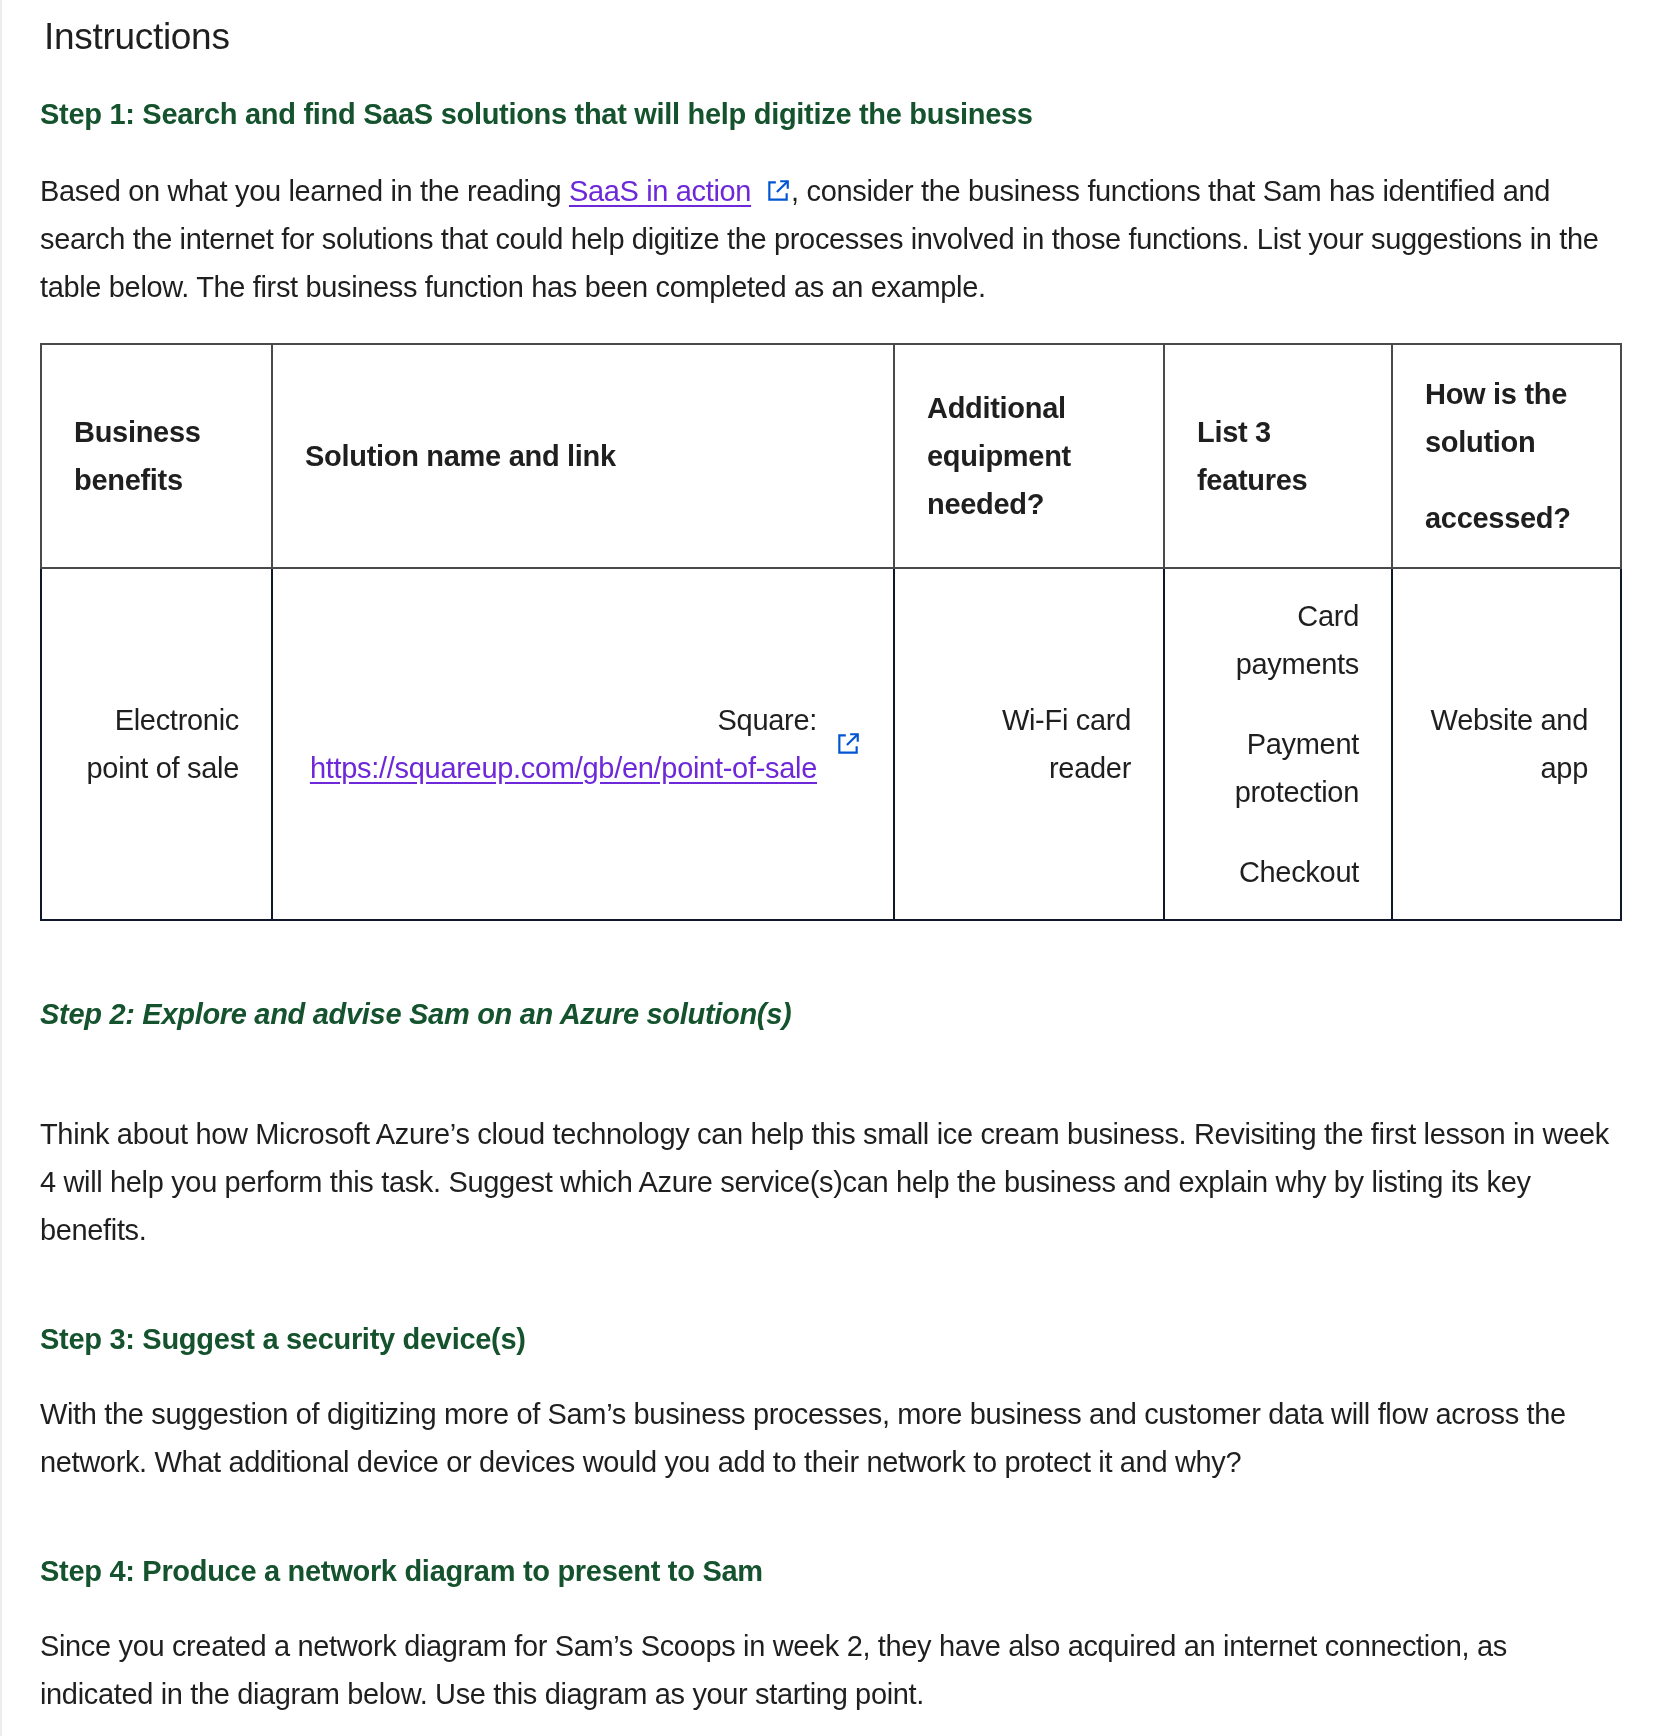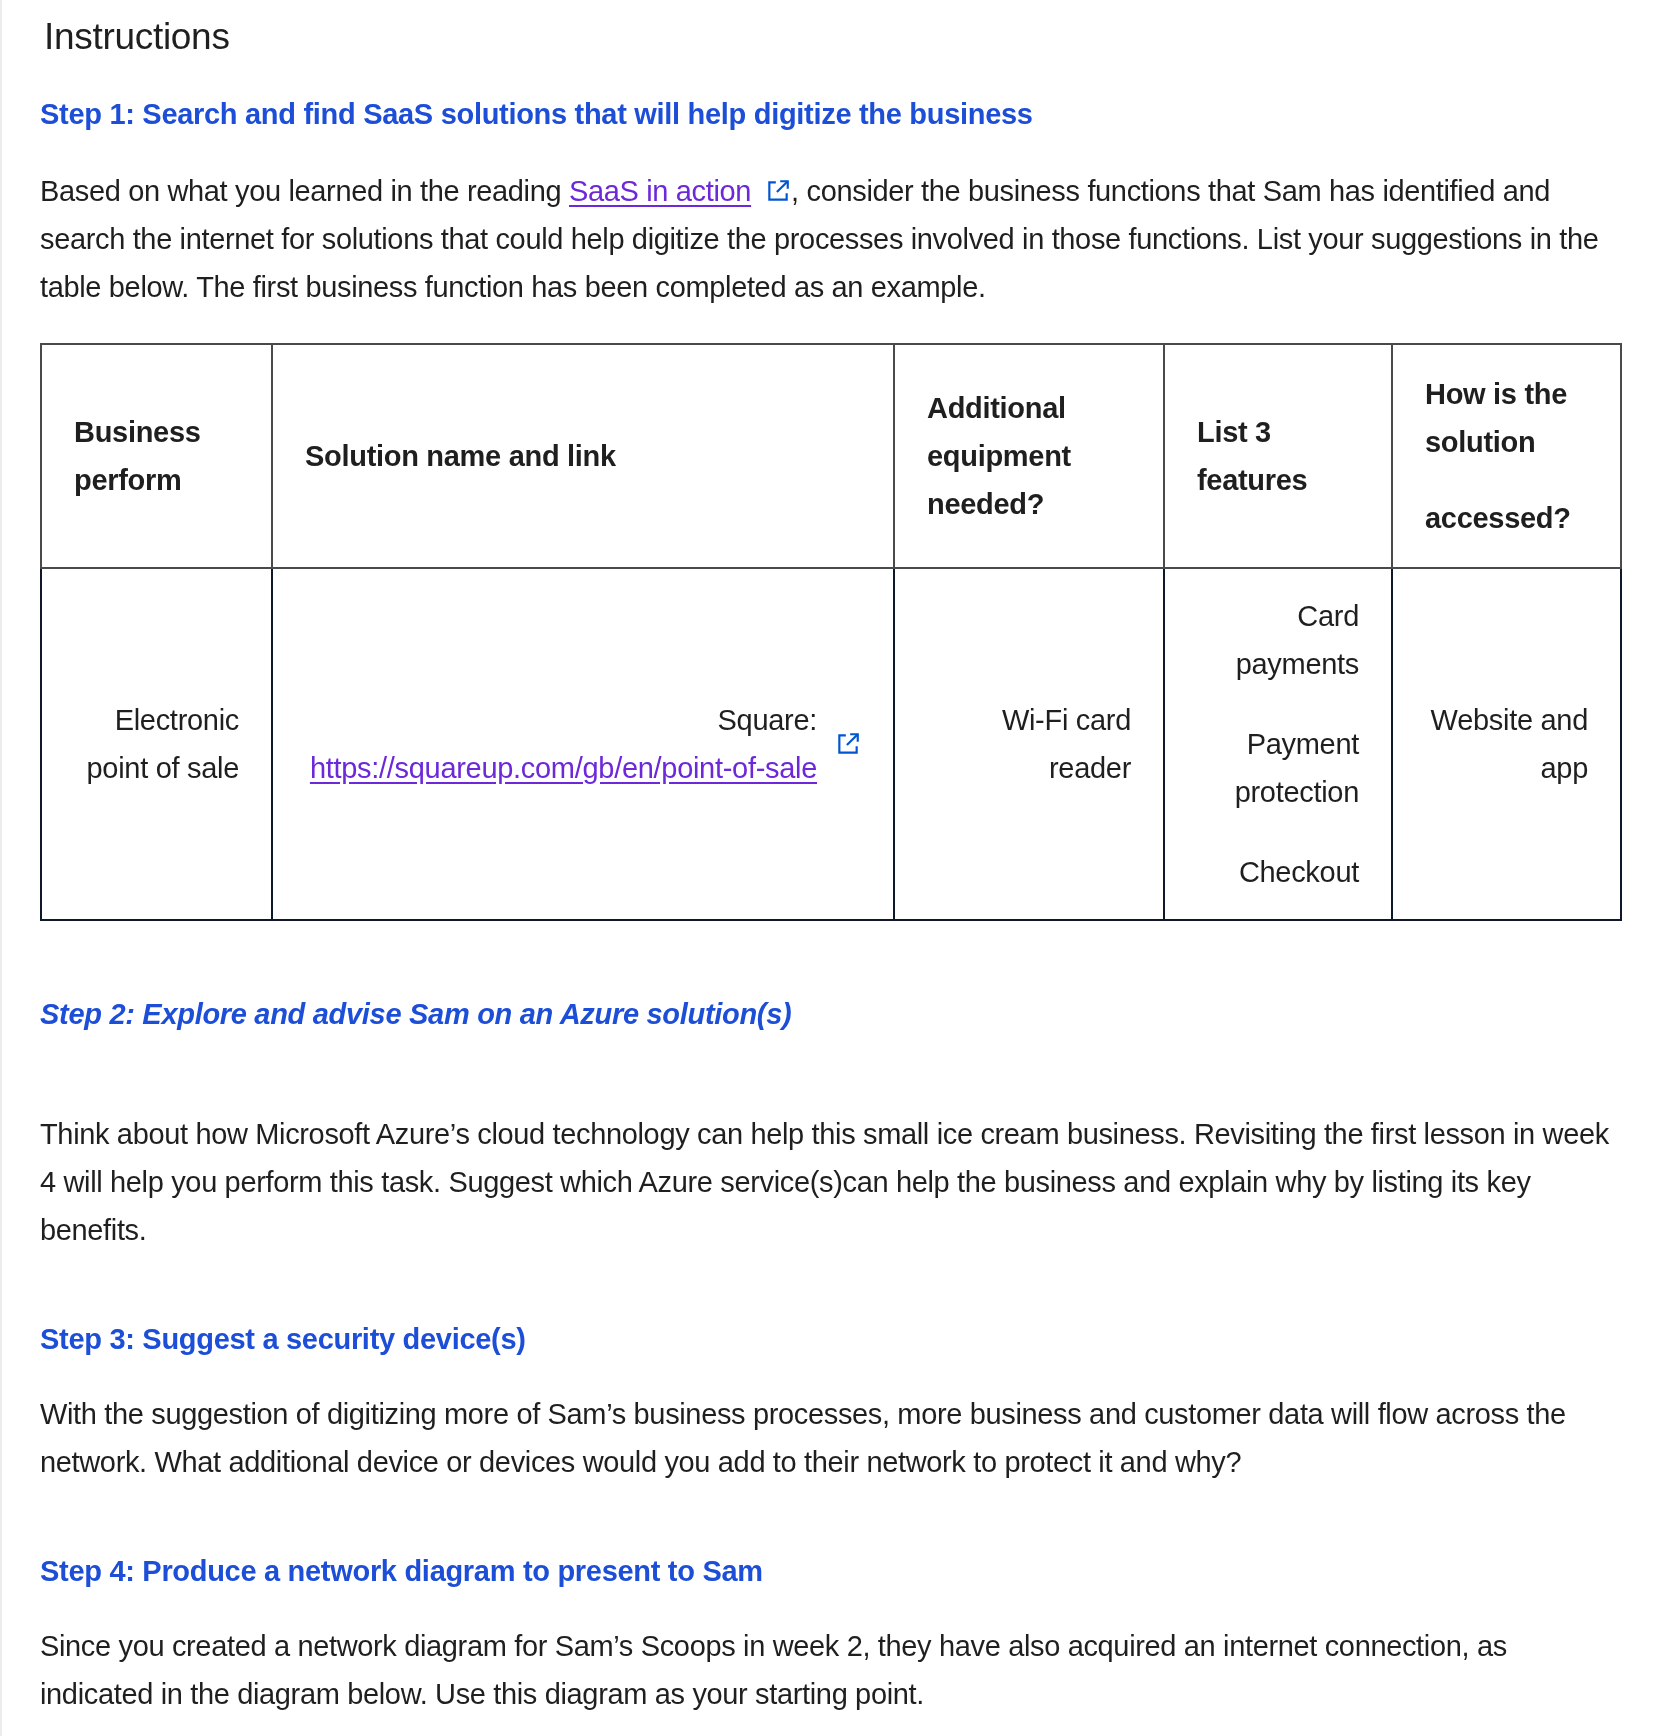--- a/index.html
+++ b/index.html
@@ -11,21 +11,21 @@
   }
   .left-rule { position: absolute; left: 0; top: 0; width: 2px; height: 1736px; background: #ececec; }
   .page { position: absolute; left: 40px; top: 0; width: 1590px; }
   .h-title {
     position: absolute; left: 0; top: 12px;
     font-size: 37px; font-weight: 400; color: #1f1f1f; letter-spacing: -0.3px;
     margin: 4px;
   }
   .h-step {
     position: absolute; left: 0;
-    font-size: 29px; font-weight: 700; color: #1d4ed8; letter-spacing: -0.3px;
+    font-size: 29px; font-weight: 700; color: #14532d; letter-spacing: -0.3px;
     margin: 0; white-space: nowrap; text-align: right;
   }
   .para {
     position: absolute; left: 0; width: 1575px;
     font-size: 29px; line-height: 48px; color: #1f1f1f; letter-spacing: -0.35px;
     margin: 0;
   }
   a.link { color: #6d28d9; text-decoration: underline; text-underline-offset: 4px; }
   .ext-icon { display: inline-block; width: 26px; height: 26px; vertical-align: -3px; margin-left: 14px; }
 
@@ -77,21 +77,21 @@
   <table class="grid">
     <colgroup>
       <col class="c1">
         <col class="c2">
         <col class="c3">
         <col class="c4">
         <col class="c5">
     </colgroup>
     <tbody>
         <tr class="head">
-      <th>Business perform</th>
+      <th>Business benefits</th>
       <th>Solution name and link</th>
       <th>Additional equipment needed?</th>
       <th>List 3 features</th>
       <th>
         <span style="display:block">How is the solution</span>
         <span class="gap-line"></span>
         <span style="display:block">accessed?</span>
       </th>
     </tr>
     <tr>

